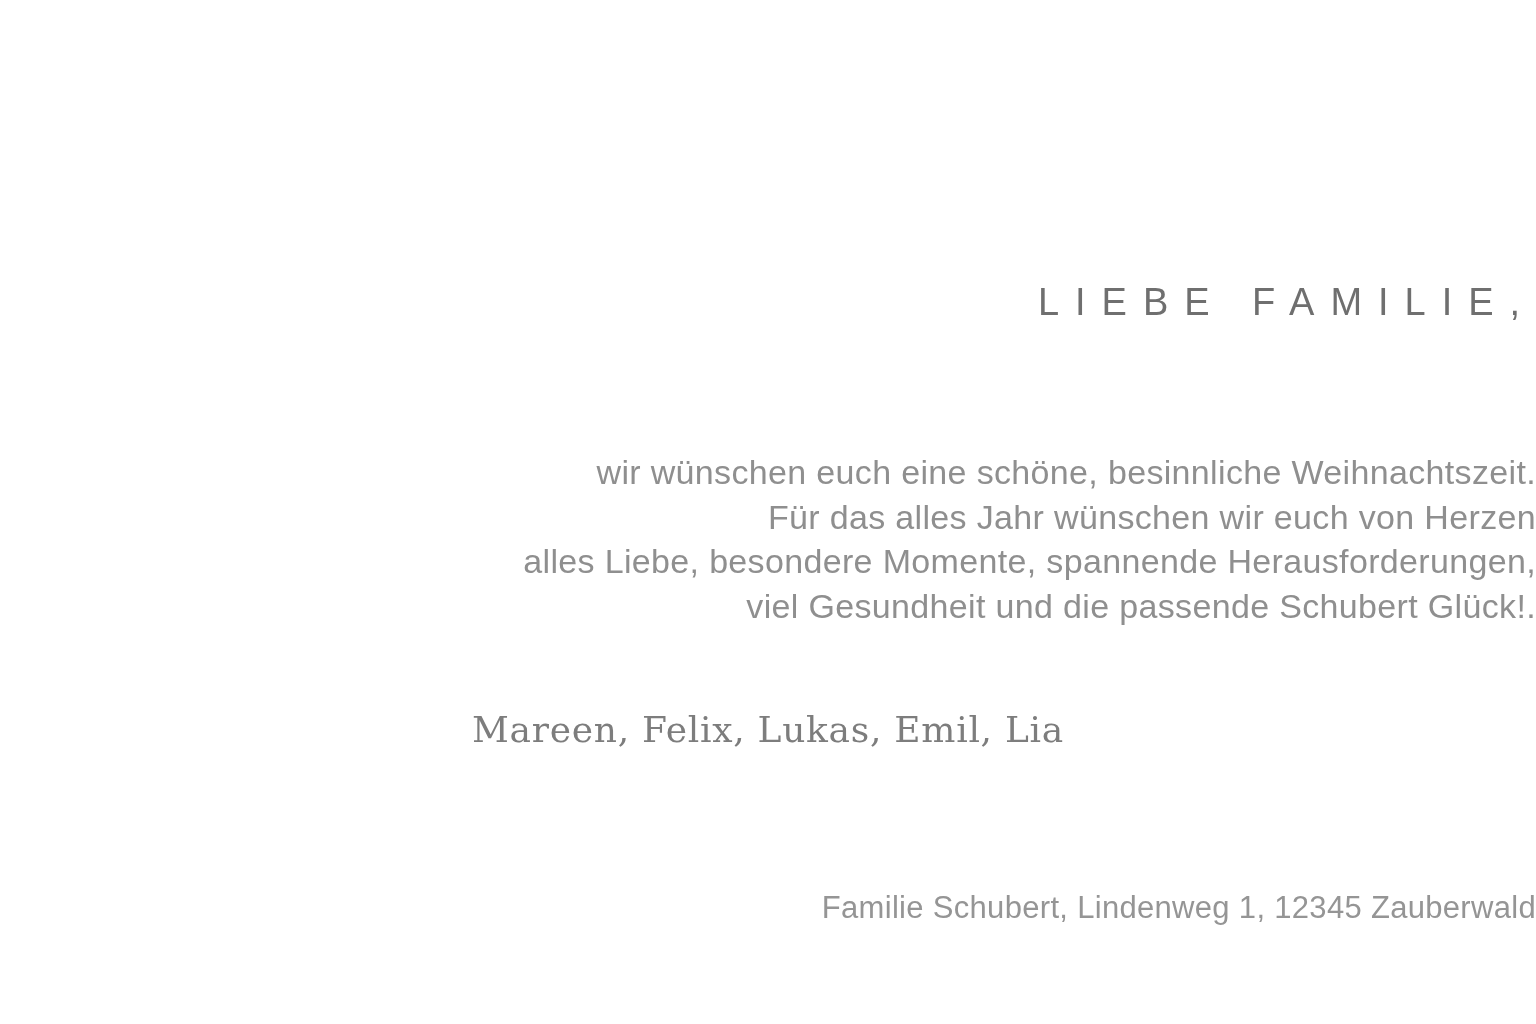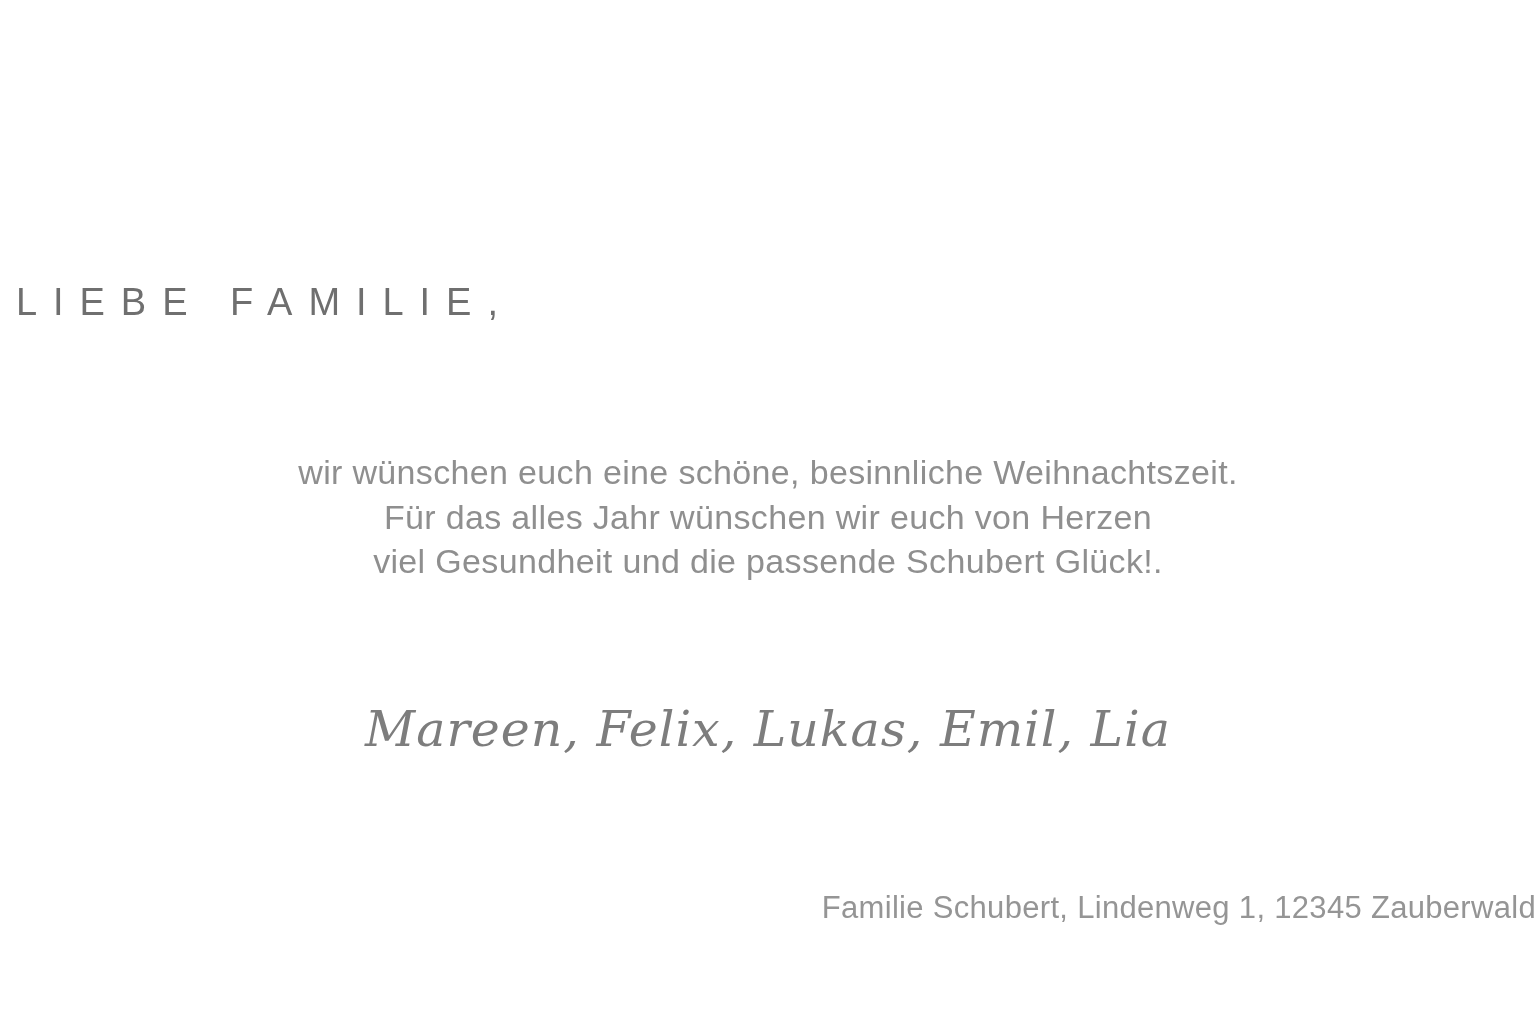--- a/index.html
+++ b/index.html
@@ -13,50 +13,49 @@
     height: 1024px;
     background: #ffffff;
     overflow: hidden;
     font-family: "Liberation Sans", sans-serif;
   }
   .heading {
     position: absolute;
     top: 276px;
     left: 0;
     width: 100%;
-    text-align: left;
+    text-align: right;
     color: #6f6f6f;
     font-size: 38px;
     font-weight: 400;
     letter-spacing: 0.42em;
     line-height: 53px;
     text-indent: 0.42em; 
   }
   .message {
     position: absolute;
     top: 450px;
     left: 0;
     width: 100%;
-    text-align: center;
+    text-align: right;
     color: #8f8f8f;
     font-size: 34px;
     font-weight: 400;
     line-height: 44.5px;
     letter-spacing: 0.01em;
   }
   .signature {
     position: absolute;
     top: 698px;
     left: 0;
     width: 100%;
     text-align: center;
     color: #7d7d7d;
     font-family: "DejaVu Serif", cursive, serif;
-    font-style: italic;
-    font-size: 49px;
+    font-size: 36px;
     line-height: 64px;
     letter-spacing: 0.02em;
   }
   .address {
     position: absolute;
     top: 888px;
     left: 0;
     width: 100%;
     text-align: right;
     color: #959595;
@@ -71,20 +70,21 @@
 
 <div class="card">
 
   <div class="heading">
     <div>LIEBE FAMILIE,</div>
   </div>
 
   <div class="message">
     <div>wir wünschen euch eine schöne, besinnliche Weihnachtszeit.</div>
     <div>Für das alles Jahr wünschen wir euch von Herzen</div>
+    <div>alles Liebe, besondere Momente, spannende Herausforderungen,</div>
     <div>viel Gesundheit und die passende Schubert Glück!.</div>
   </div>
 
   <div class="signature">Mareen, Felix, Lukas, Emil, Lia</div>
 
   <div class="address">Familie Schubert, Lindenweg 1, 12345 Zauberwald</div>
 
 </div>
 
 </body></html>

